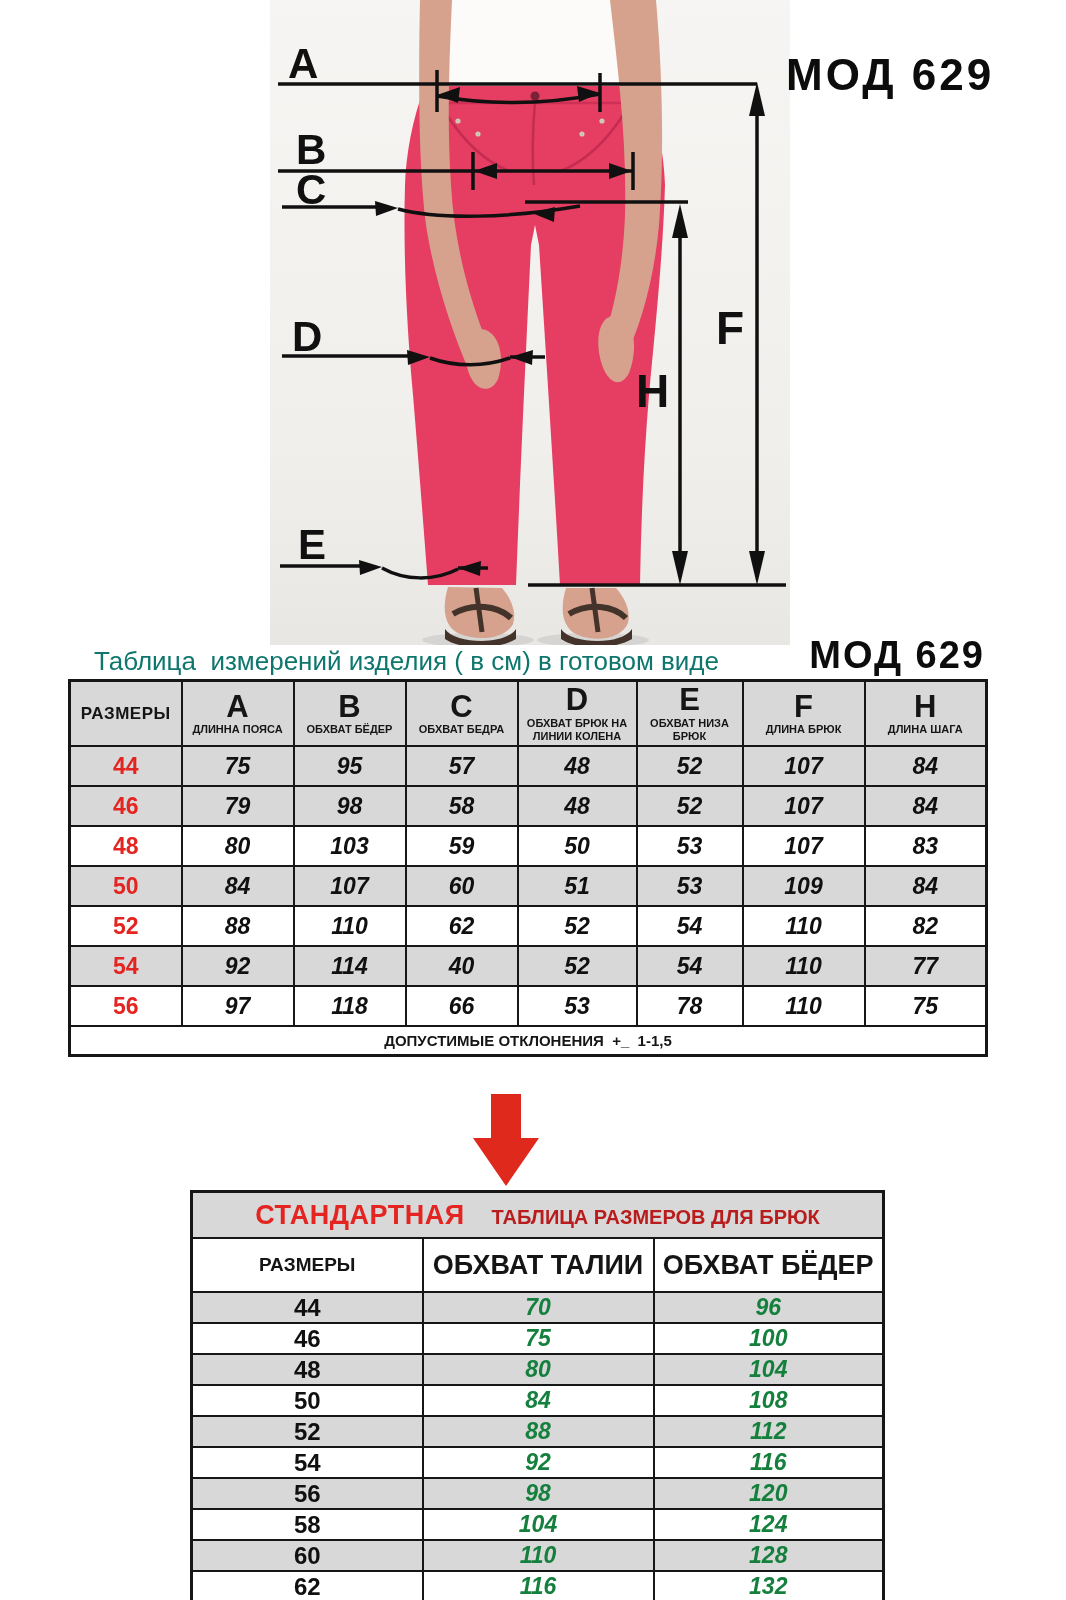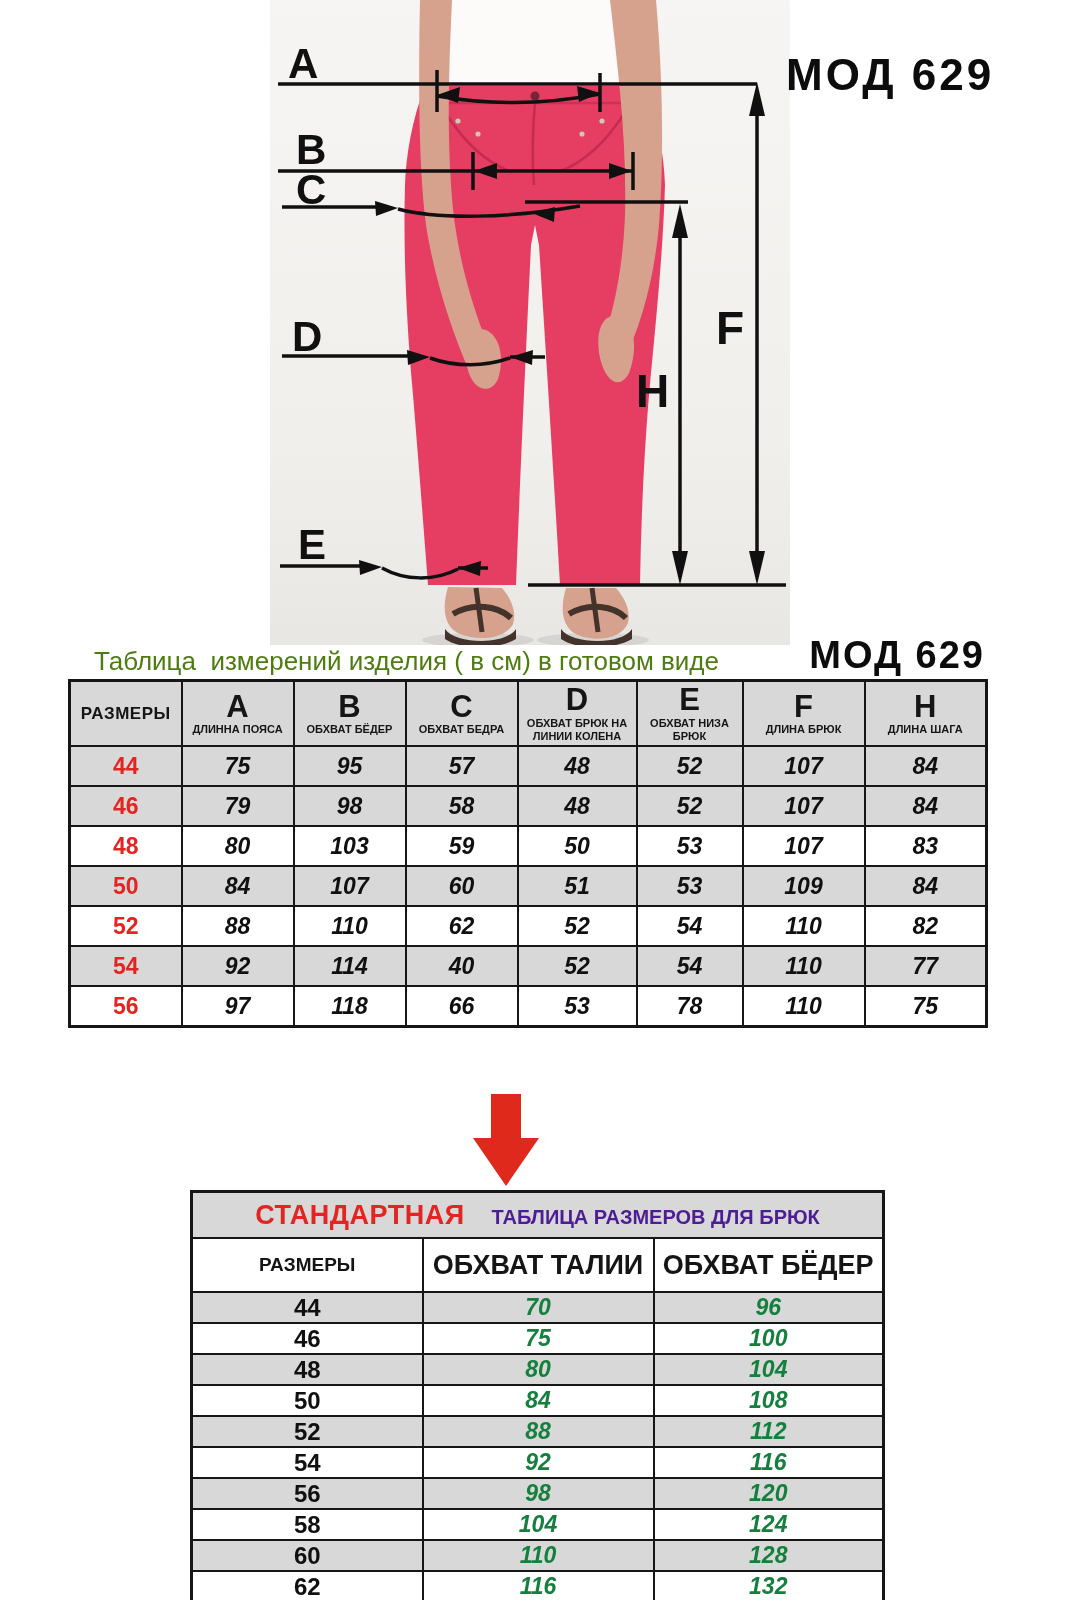--- a/index.html
+++ b/index.html
@@ -7,21 +7,21 @@
   .page{position:relative;width:1066px;height:1600px;background:#fff;overflow:hidden;}
 
   
   .photo{position:absolute;left:270px;top:0;width:520px;height:645px;}
   .model-top{position:absolute;left:786px;top:50px;font-size:44px;font-weight:bold;
              letter-spacing:3px;color:#0c0c0c;white-space:nowrap;}
 
   
   .section-title{position:absolute;left:68px;top:634px;width:917px;display:flex;
                  justify-content:space-between;align-items:flex-end;}
-  .section-title .t{font-size:26px;color:#4d7c0f;padding-left:26px;white-space:pre;}
+  .section-title .t{font-size:26px;color:#0f766e;padding-left:26px;white-space:pre;}
   .section-title .m{font-size:38px;font-weight:bold;letter-spacing:2px;color:#0c0c0c;white-space:nowrap;}
 
   
   table{border-collapse:collapse;table-layout:fixed;}
   .tbl1{position:absolute;left:68px;top:679px;width:917px;border:3px solid #161616;}
   .tbl1 td{border:2px solid #161616;text-align:center;vertical-align:middle;padding:0;}
   .tbl1 .hdr td{background:#d8d8d8;height:63px;}
   .tbl1 .hdr .sizehead{font-size:17px;font-weight:bold;letter-spacing:.5px;}
   .tbl1 .letter{font-size:31px;font-weight:bold;line-height:1.05;}
   .tbl1 .sub{font-size:11px;font-weight:bold;line-height:1.2;padding:0 2px;}
@@ -41,21 +41,21 @@
   .arrow-shaft{position:absolute;left:491px;top:1094px;width:30px;height:44px;background:#df291d;}
   .arrow-head{position:absolute;left:473px;top:1138px;width:0;height:0;
               border-left:33px solid transparent;border-right:33px solid transparent;
               border-top:48px solid #df291d;}
 
   
   .tbl2{position:absolute;left:190px;top:1190px;width:692px;border:3px solid #161616;}
   .tbl2 td{border:2px solid #161616;text-align:center;vertical-align:middle;padding:0;}
   .tbl2 .titlerow td{background:#d8d8d8;height:44px;}
   .tbl2 .titlerow .red{color:#e32420;font-size:27px;font-weight:bold;letter-spacing:.5px;}
-  .tbl2 .titlerow .rest{color:#4c1d95;font-size:20px;font-weight:bold;margin-left:27px;}
+  .tbl2 .titlerow .rest{color:#b91c1c;font-size:20px;font-weight:bold;margin-left:27px;}
   .tbl2 .hdr td{height:52px;background:#fff;}
   .tbl2 .hdr .sizehead{font-size:19px;font-weight:bold;}
   .tbl2 .hdr .colhead{font-size:27px;font-weight:bold;}
   .tbl2 .r td{height:29px;}
   .tbl2 .r .size{font-size:24px;font-weight:bold;color:#101010;}
   .tbl2 .r .val{font-size:23px;font-weight:bold;font-style:italic;color:#15803d;}
   .tbl2 .shaded td{background:#d8d8d8;}
 
   .ann{stroke:#101010;stroke-width:3.5;fill:none;}
   .annfill{fill:#101010;stroke:none;}
@@ -279,20 +279,23 @@
     <tr class="r">
       <td class="size">56</td>
       <td class="val">97</td>
       <td class="val">118</td>
       <td class="val">66</td>
       <td class="val">53</td>
       <td class="val">78</td>
       <td class="val">110</td>
       <td class="val">75</td>
     </tr>
+    <tr class="foot">
+      <td colspan="8">ДОПУСТИМЫЕ ОТКЛОНЕНИЯ  +_  1-1,5</td>
+    </tr>
   </tbody>
     </table>
 
 
   <div class="arrow-shaft"></div>
   <div class="arrow-head"></div>
 
   <table class="tbl2">
     <colgroup>
         <col style="width:231px">

